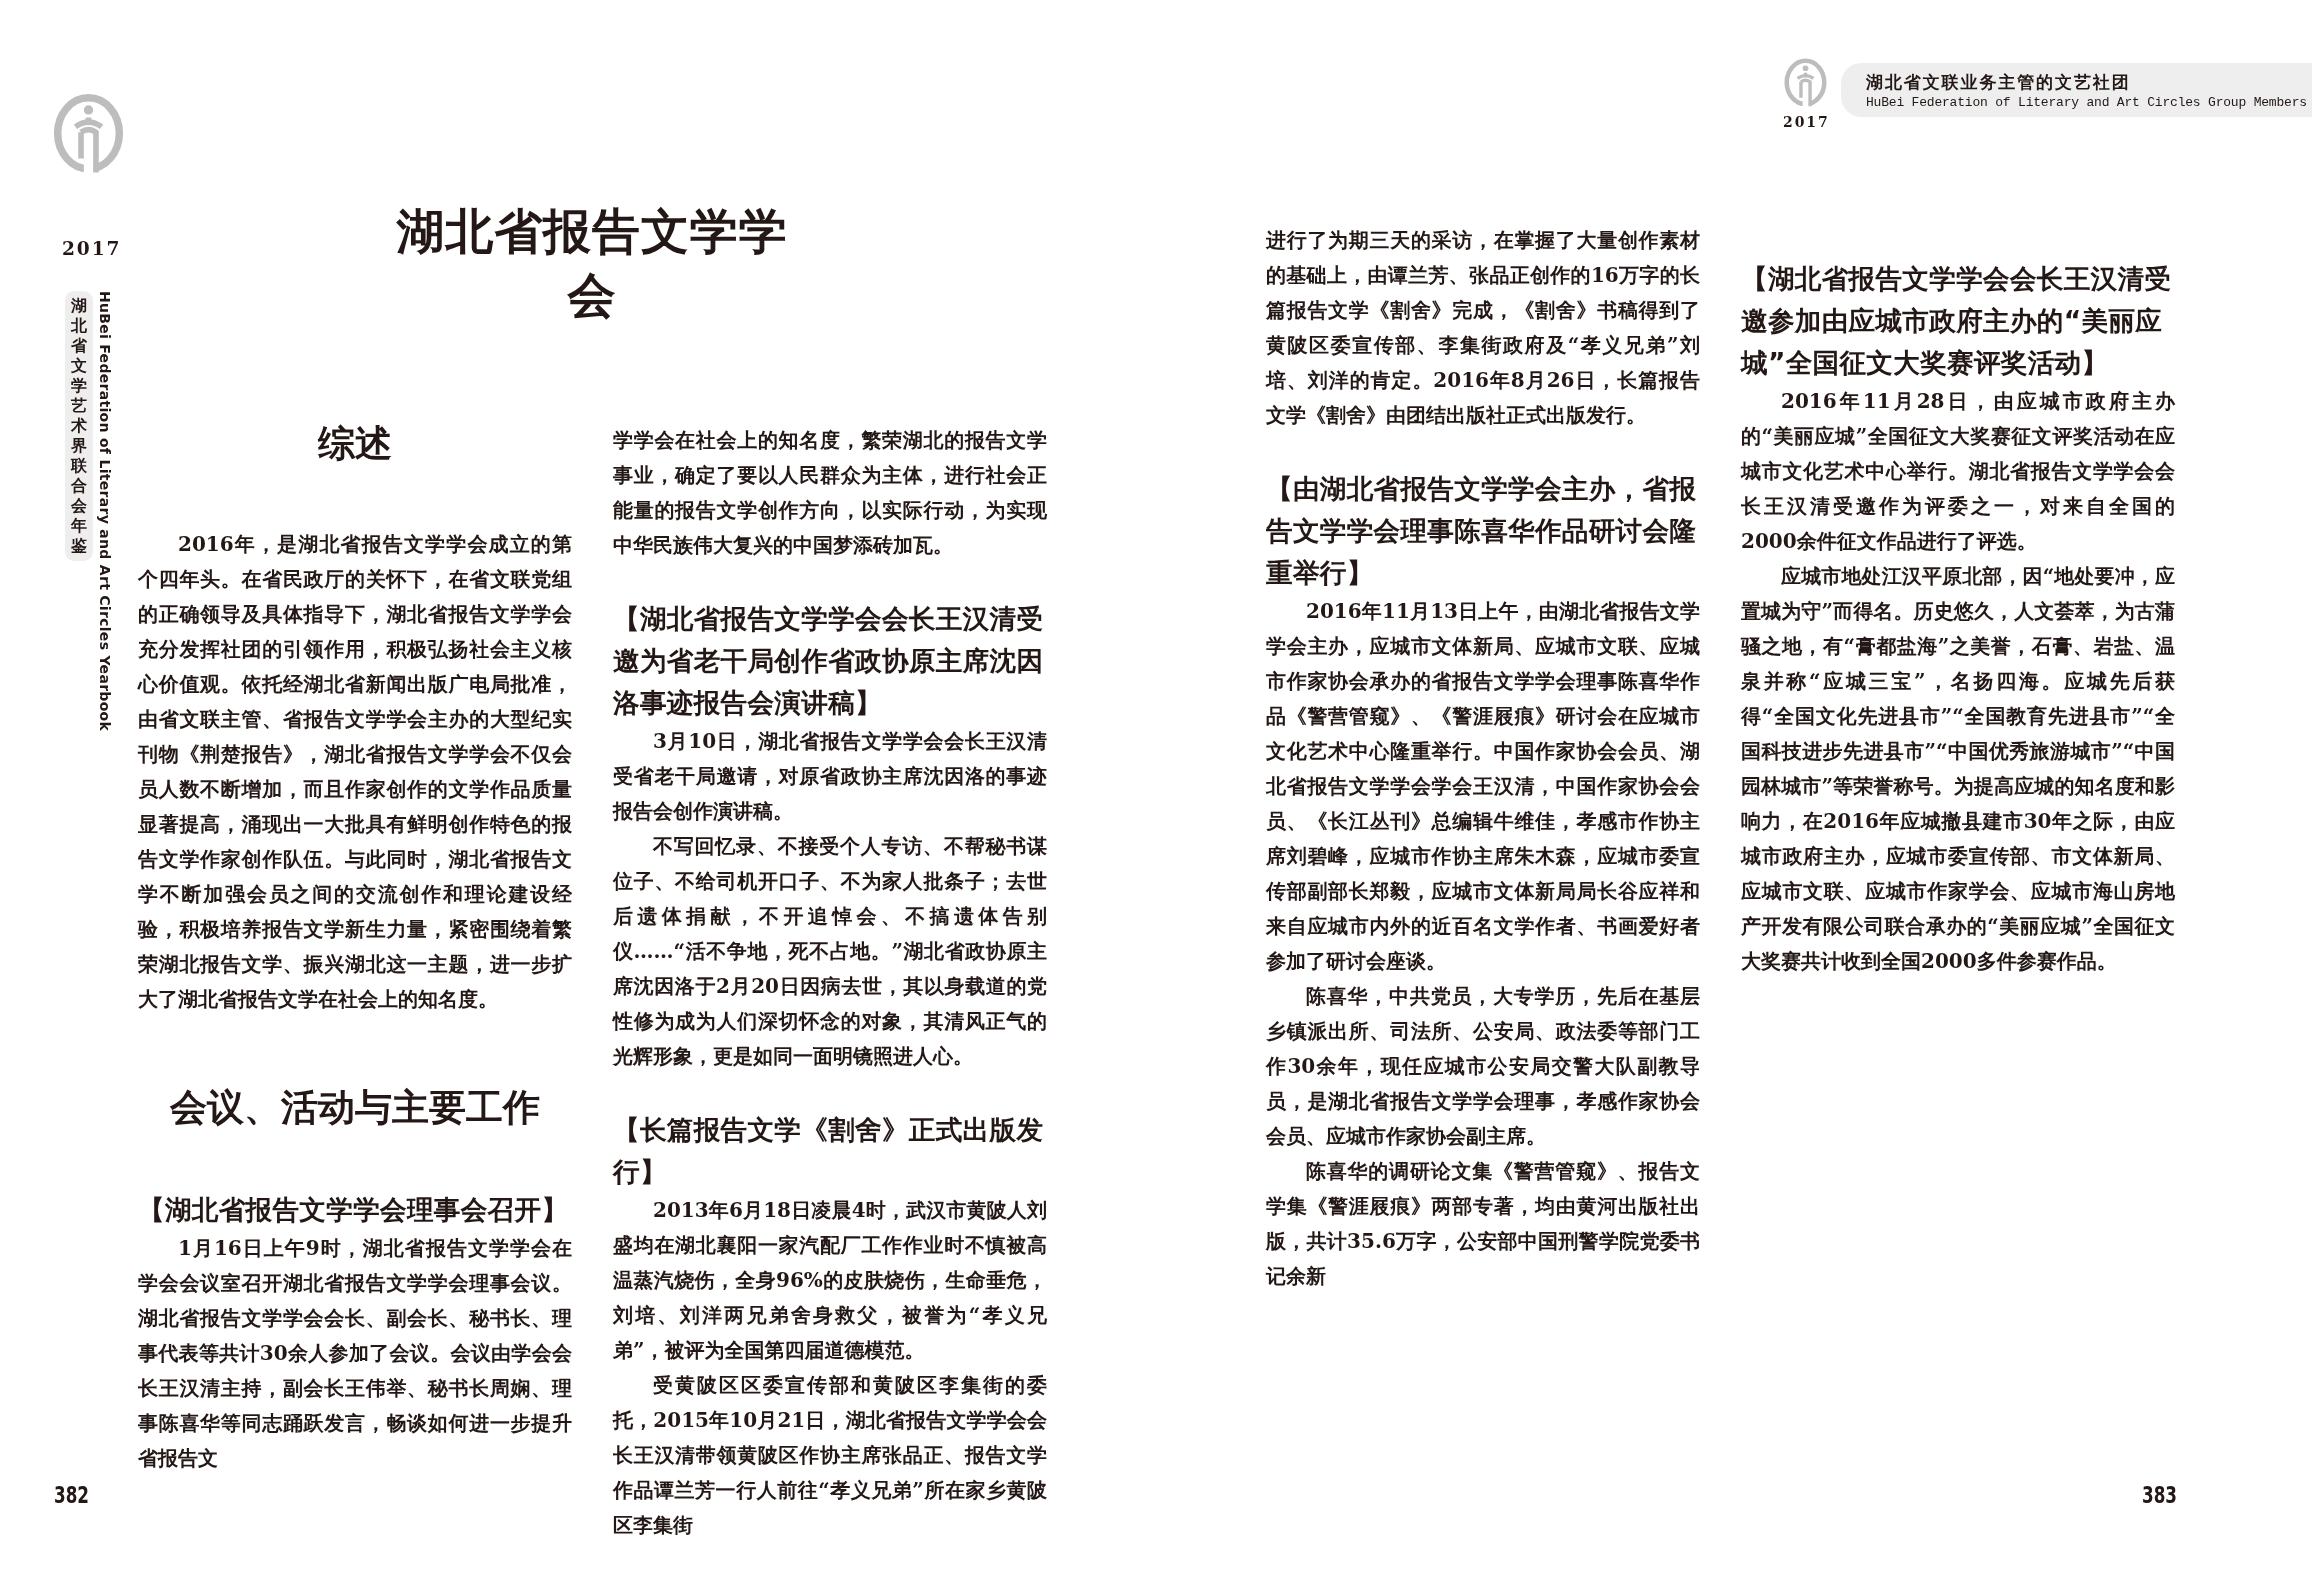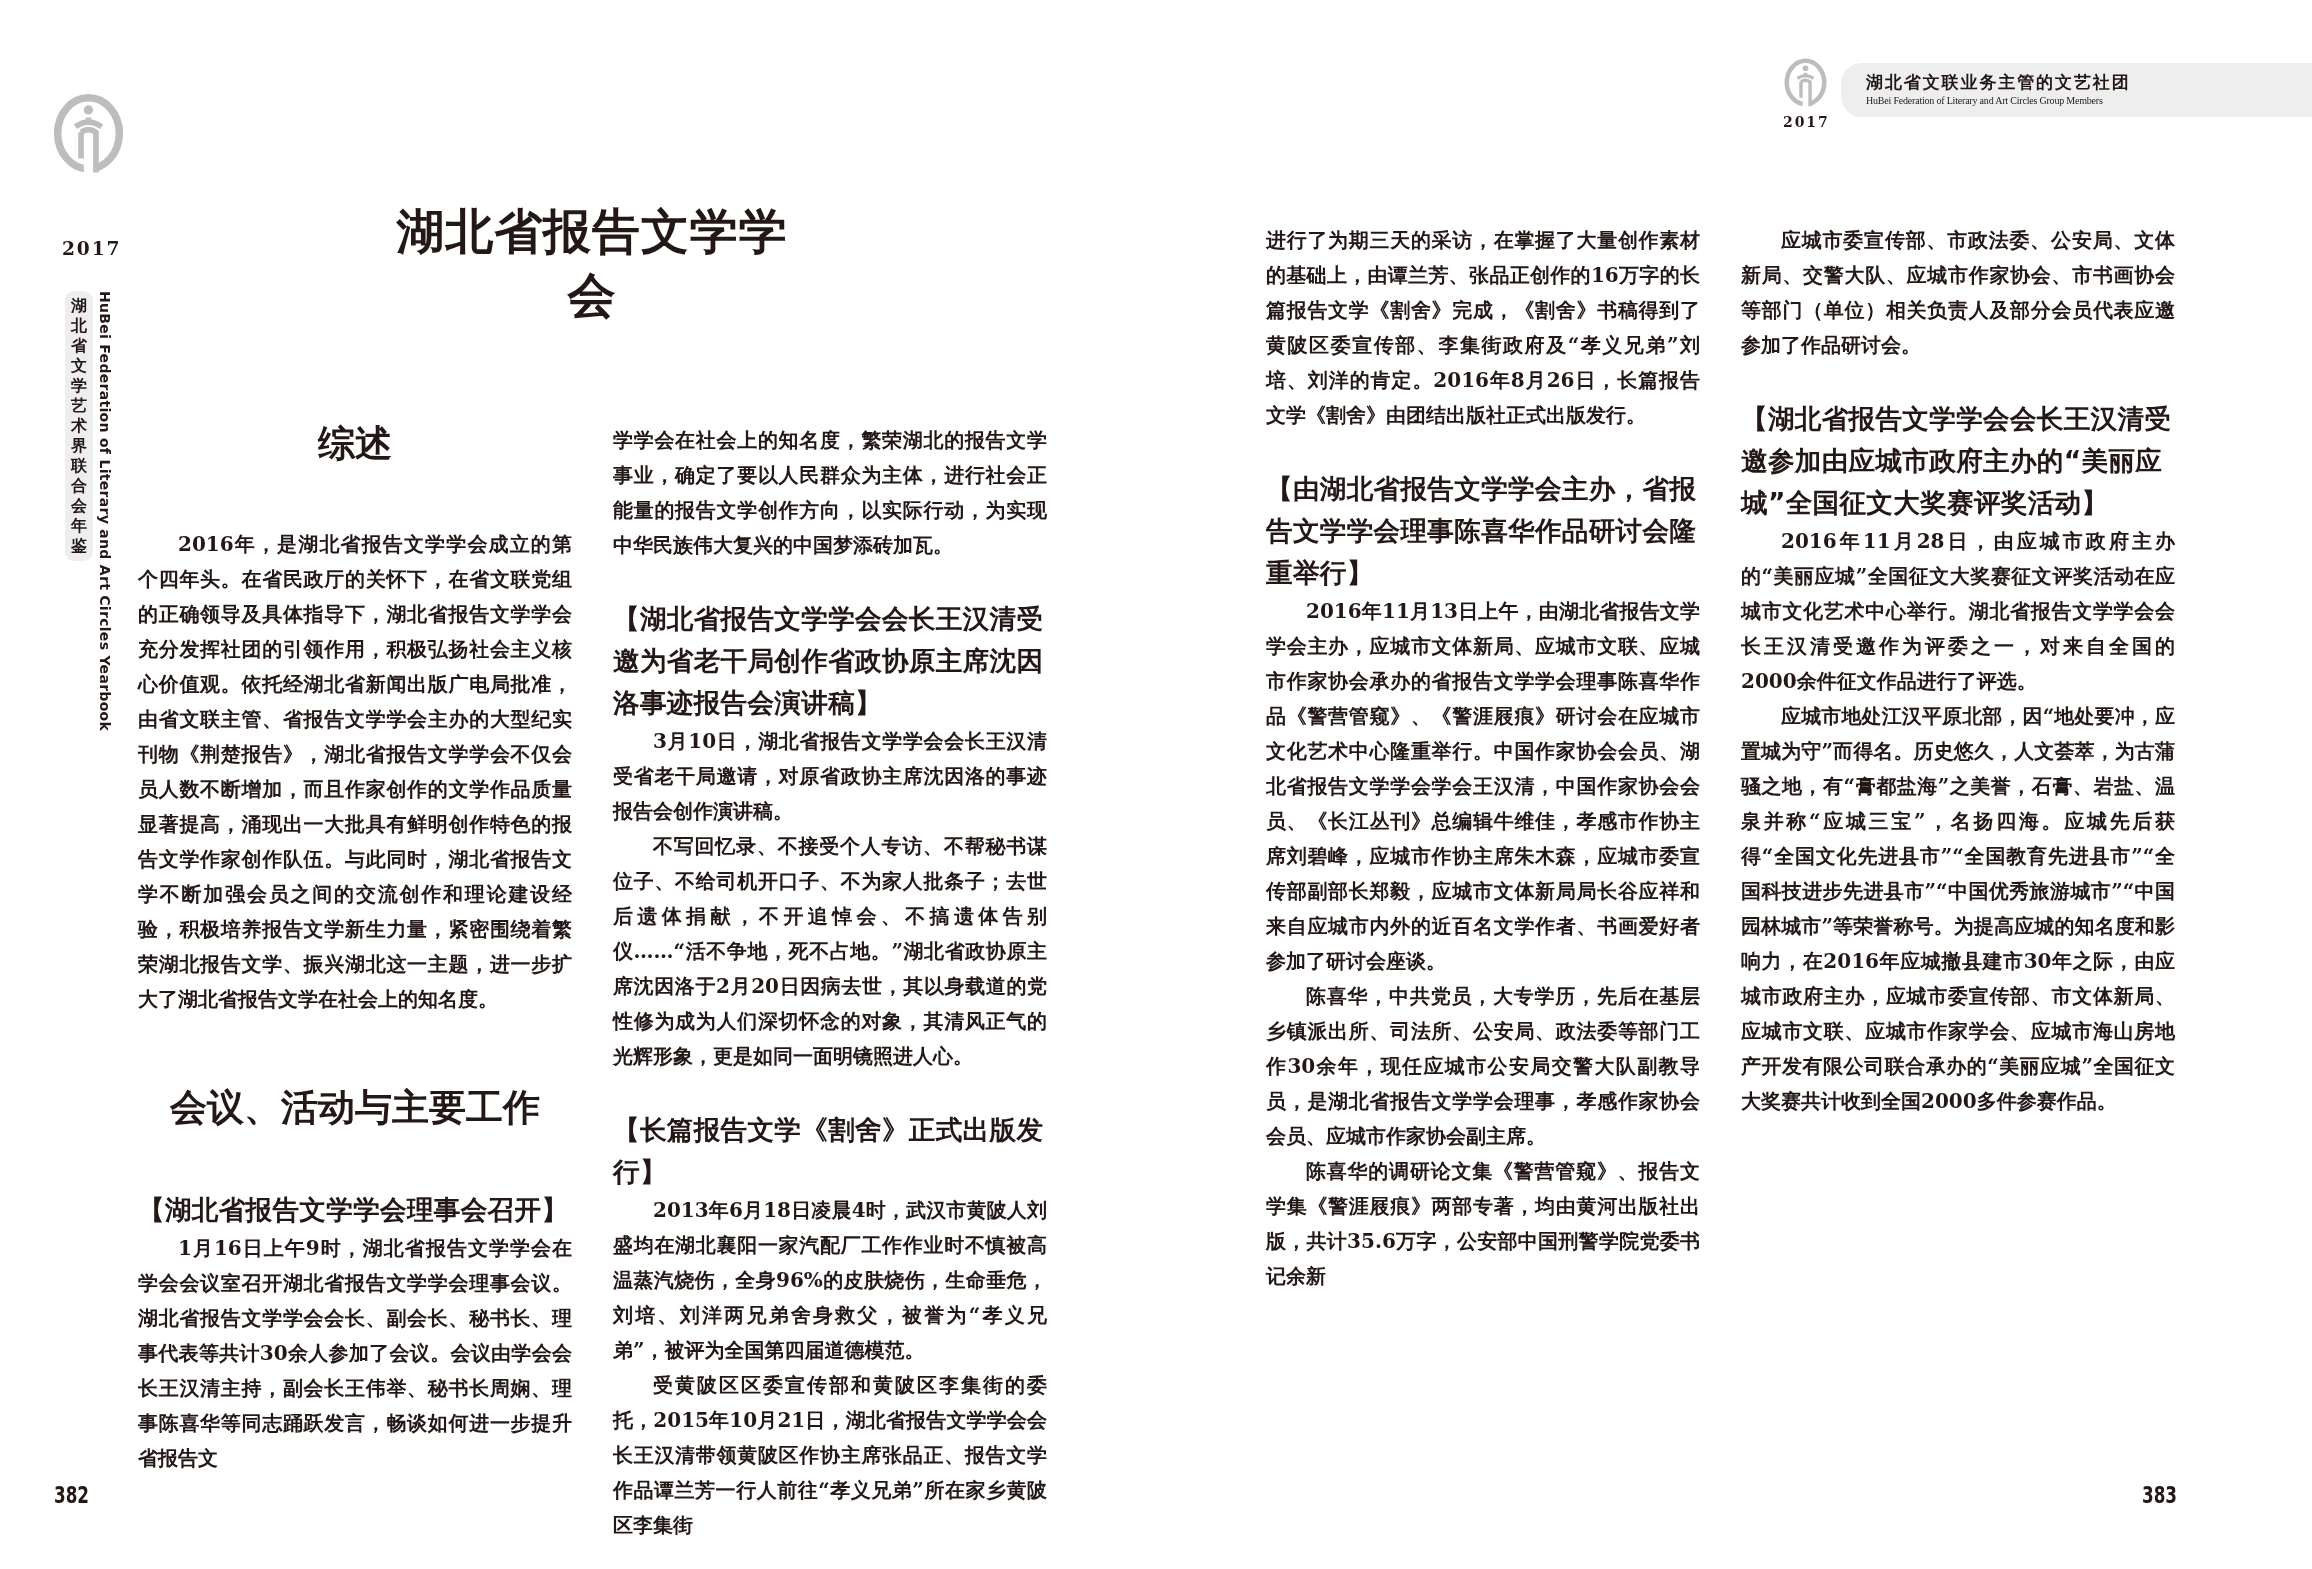--- a/index.html
+++ b/index.html
@@ -22,21 +22,21 @@
          text-align: justify; font-weight: bold; color: #231815; margin-top: 31px; }
   .col p { margin: 0; text-indent: 2em; }
   .col p.noindent { text-indent: 0; }
   .col h3 { margin: 0; font-family: "DejaVu Sans", sans-serif; font-weight: bold; font-size: 26.6px; line-height: 42px;
             text-align: left; letter-spacing: 0.3px; }
   .gap-l { height: 35px; }
   .header-pill { position: absolute; left: 1841px; top: 63px; width: 472px; height: 54px; background: #eeeeee;
                  border-radius: 20.5px 0 0 20.5px; }
   .header-cn { position: absolute; left: 1866px; top: 71px; font-family: "DejaVu Sans", sans-serif; font-weight: bold;
                font-size: 17px; letter-spacing: 1.9px; color: #231815; }
-  .header-en { position: absolute; left: 1866px; top: 95px; font-family: Liberation Serif, serif; font-size: 10px;
+  .header-en { position: absolute; left: 1866px; top: 95px; font-family: Liberation Mono, monospace; font-size: 13px;
                color: #231815; letter-spacing: -0.2px; }
   .page-num { position: absolute; top: 1482px; font-family: "DejaVu Sans", sans-serif; font-weight: bold; font-size: 22.4px;
               color: #231815; transform: scaleX(0.75); transform-origin: left top; }
 </style>
 </head>
 <body>
 
 <div class="logo" style="left:53px; top:93px;">
   <svg width="71" height="89" viewBox="0 0 76 95">
     <ellipse cx="38" cy="43" rx="33" ry="38" fill="none" stroke="#bdbdbd" stroke-width="8"></ellipse>
@@ -112,21 +112,20 @@
 <div class="col" style="left:1266px; top:192px;">
   <p class="noindent">进行了为期三天的采访，在掌握了大量创作素材的基础上，由谭兰芳、张品正创作的16万字的长篇报告文学《割舍》完成，《割舍》书稿得到了黄陂区委宣传部、李集街政府及“孝义兄弟”刘培、刘洋的肯定。2016年8月26日，长篇报告文学《割舍》由团结出版社正式出版发行。</p>
   <div class="gap-l"></div>
   <h3>【由湖北省报告文学学会主办，省报告文学学会理事陈喜华作品研讨会隆重举行】</h3>
   <p>2016年11月13日上午，由湖北省报告文学学会主办，应城市文体新局、应城市文联、应城市作家协会承办的省报告文学学会理事陈喜华作品《警营管窥》、《警涯屐痕》研讨会在应城市文化艺术中心隆重举行。中国作家协会会员、湖北省报告文学学会学会王汉清，中国作家协会会员、《长江丛刊》总编辑牛维佳，孝感市作协主席刘碧峰，应城市作协主席朱木森，应城市委宣传部副部长郑毅，应城市文体新局局长谷应祥和来自应城市内外的近百名文学作者、书画爱好者参加了研讨会座谈。</p>
   <p>陈喜华，中共党员，大专学历，先后在基层乡镇派出所、司法所、公安局、政法委等部门工作30余年，现任应城市公安局交警大队副教导员，是湖北省报告文学学会理事，孝感作家协会会员、应城市作家协会副主席。</p>
   <p>陈喜华的调研论文集《警营管窥》、报告文学集《警涯屐痕》两部专著，均由黄河出版社出版，共计35.6万字，公安部中国刑警学院党委书记余新</p>
 </div>
 
 <div class="col" style="left:1741px; top:192px;">
-  <p>应城市委宣传部、市政法委、公安局、文体新局、交警大队、应城市作家协会、市书画协会等部门（单位）相关负责人及部分会员代表应邀参加了作品研讨会。</p>
   <div class="gap-l"></div>
   <h3>【湖北省报告文学学会会长王汉清受邀参加由应城市政府主办的“美丽应城”全国征文大奖赛评奖活动】</h3>
   <p>2016年11月28日，由应城市政府主办的“美丽应城”全国征文大奖赛征文评奖活动在应城市文化艺术中心举行。湖北省报告文学学会会长王汉清受邀作为评委之一，对来自全国的2000余件征文作品进行了评选。</p>
   <p>应城市地处江汉平原北部，因“地处要冲，应置城为守”而得名。历史悠久，人文荟萃，为古蒲骚之地，有“膏都盐海”之美誉，石膏、岩盐、温泉并称“应城三宝”，名扬四海。应城先后获得“全国文化先进县市”“全国教育先进县市”“全国科技进步先进县市”“中国优秀旅游城市”“中国园林城市”等荣誉称号。为提高应城的知名度和影响力，在2016年应城撤县建市30年之际，由应城市政府主办，应城市委宣传部、市文体新局、应城市文联、应城市作家学会、应城市海山房地产开发有限公司联合承办的“美丽应城”全国征文大奖赛共计收到全国2000多件参赛作品。</p>
 </div>
 
 <div class="page-num" style="left:2142px;">383</div>
 
 
 </body></html>

